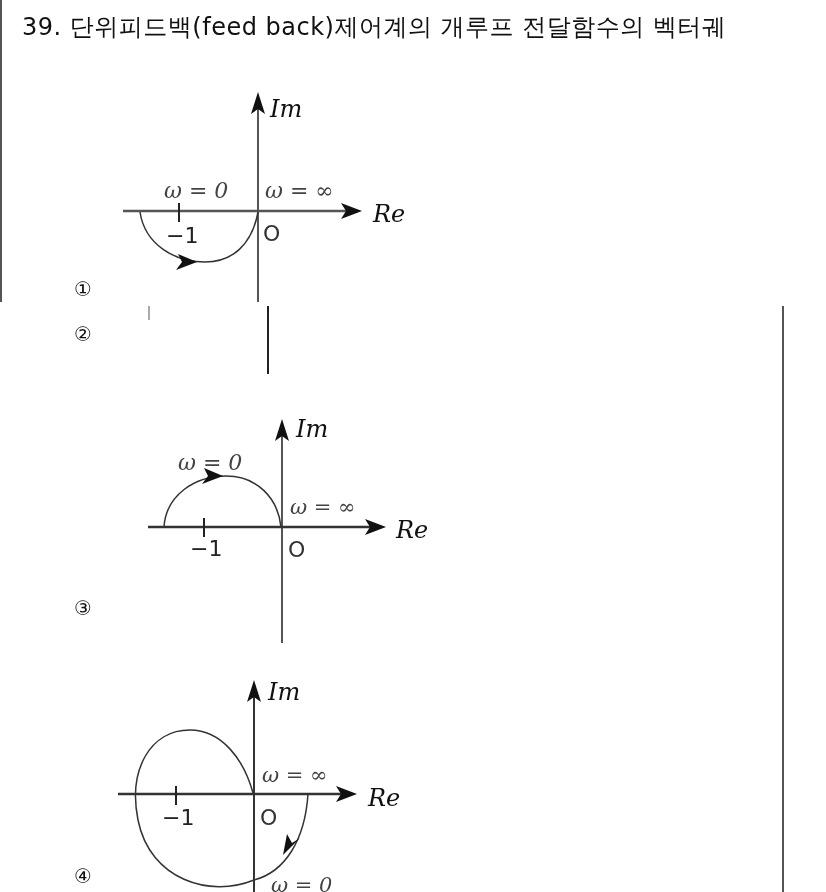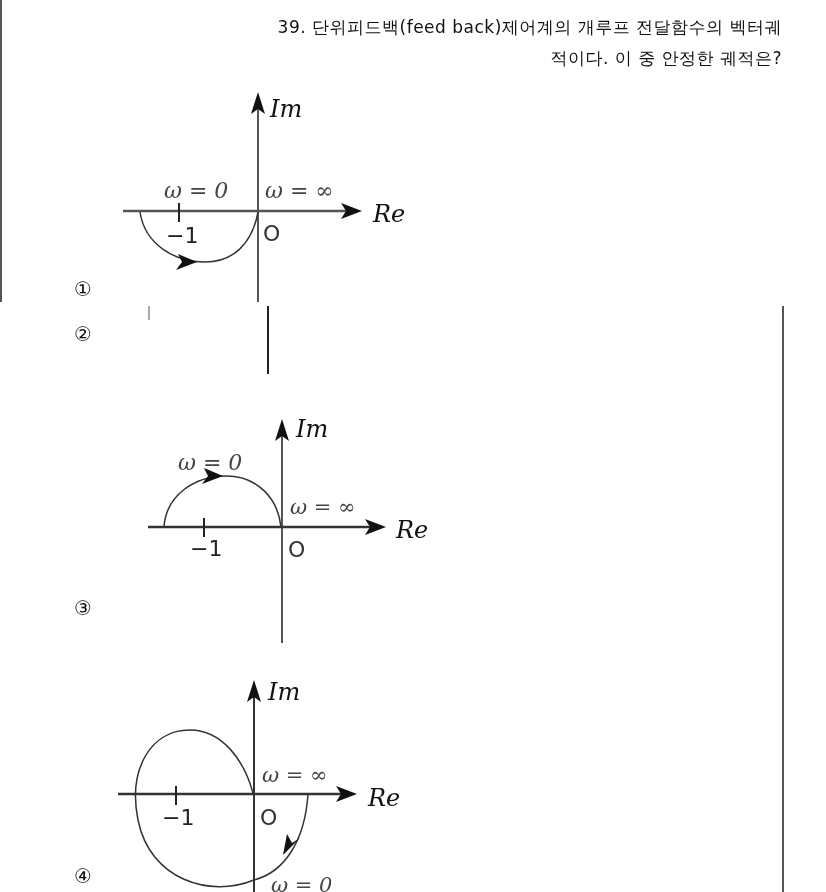--- a/index.html
+++ b/index.html
@@ -3,41 +3,40 @@
   <meta charset="utf-8">
   <style>
     html, body { margin: 0; padding: 0; background: #ffffff; }
     body {
       width: 826px; height: 892px; position: relative; overflow: hidden;
       font-family: "DejaVu Sans", "Liberation Sans", sans-serif; color: #111;
     }
     .vline { position: absolute; background: #555; width: 2px; }
     .question {
       position: absolute; left: 22px; top: 12px; width: 760px;
-      font-size: 17px; line-height: 31px; letter-spacing: 0.5px; text-align: right;
+      font-size: 24px; line-height: 31px; letter-spacing: 0.5px;
     }
     .question .line2 { display: block; padding-left: 51px; }
     .opt-num {
       position: absolute; font-size: 20px; line-height: 24px;
       font-family: "DejaVu Sans", sans-serif;
     }
     svg.fig { position: absolute; overflow: visible; }
     svg text.math { font-family: "DejaVu Serif", "Liberation Serif", serif; font-style: italic; }
     svg text.num { font-family: "DejaVu Sans", "Liberation Sans", sans-serif; }
   </style>
 </head>
 <body>
 
 <div class="vline" style="left:0px; top:0; height:302px;"></div>
 <div class="vline" style="left:782px; top:306px; height:586px;"></div>
 
 <div class="question">
   <span>39.</span>
   <span>단위피드백(feed back)제어계의 개루프 전달함수의 벡터궤</span>
-  <span class="line2">적이다. 이 중 안정한 궤적은?</span>
 </div>
 
 <svg class="fig" style="left:0; top:0;" width="826" height="310" viewBox="0 0 826 310">
 
   <line x1="258" y1="302" x2="258" y2="104" stroke="#555" stroke-width="2"></line>
   <polygon points="258,92 251,114 258,109 265,114" fill="#111"></polygon>
   <text class="math" x="270" y="117" font-size="24" fill="#111">Im</text>
 
   <line x1="123" y1="211" x2="352" y2="211" stroke="#555" stroke-width="2.5"></line>
   <polygon points="362,211 341,203 346,211 341,219" fill="#111"></polygon>

